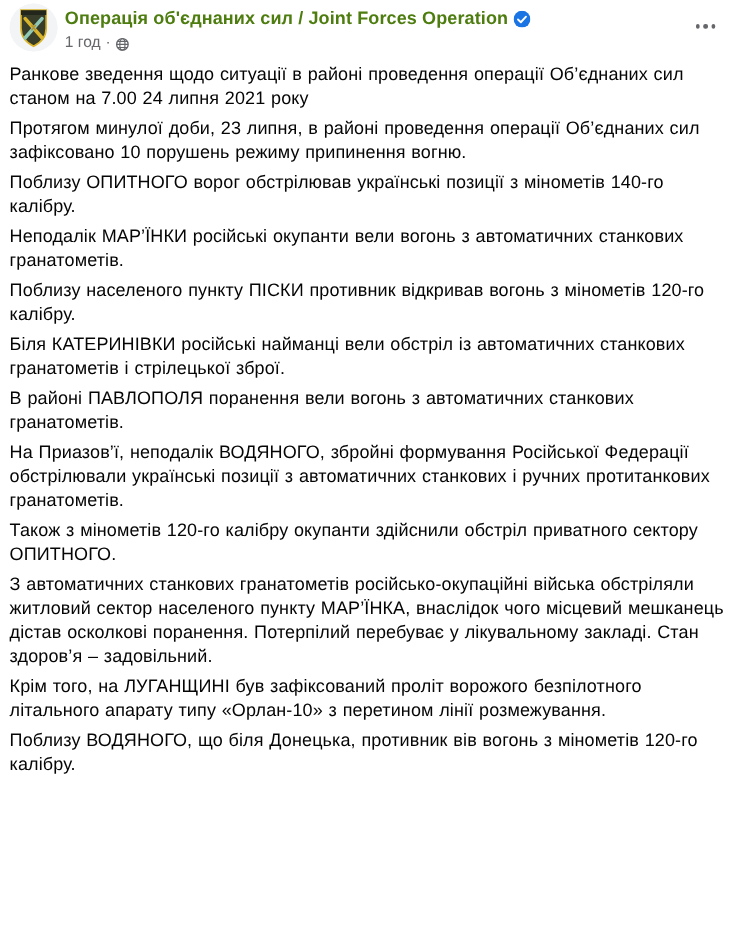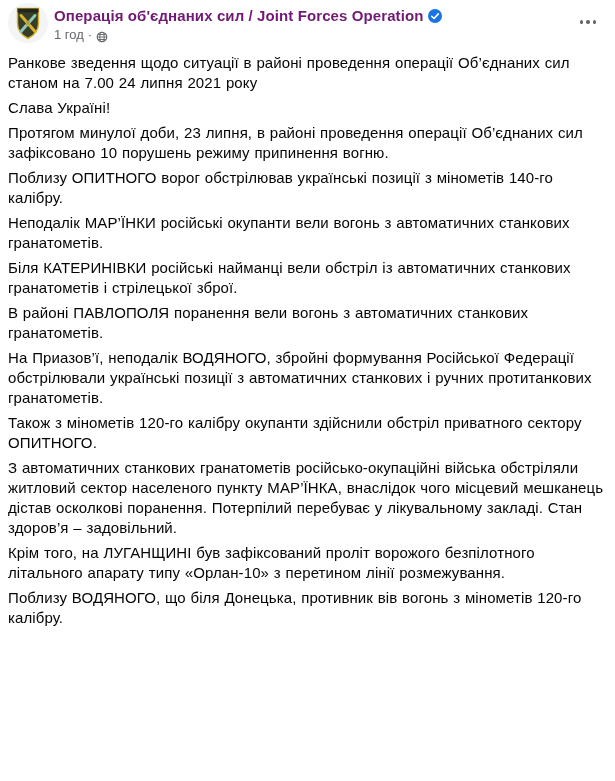--- a/index.html
+++ b/index.html
@@ -31,21 +31,21 @@
     flex: 0 0 40px;
     background: #f0f2f5;
     cursor: pointer;
   }
   .avatar svg { display: block; width: 40px; height: 40px; }
   .header-meta { margin-left: 6px; padding-top: 3px; }
   .page-name-row { display: flex; align-items: center; gap: 5px; }
   .page-name {
     font-size: 15px;
     font-weight: 700;
-    color: #701a75;
+    color: #4d7c0f;
     line-height: 19px;
     text-decoration: none;
     cursor: pointer;
     letter-spacing: .1px;
   }
   .verified-badge { width: 14px; height: 14px; flex: 0 0 14px; margin-top: 1px; }
   .timestamp-row {
     display: flex;
     align-items: flex-end;
     gap: 4px;
@@ -127,24 +127,24 @@
     <button class="more-button" aria-label="More options">
       <span class="dot"></span>
       <span class="dot"></span>
       <span class="dot"></span>
     </button>
 
   </div>
 
   <div class="post-body">
       <p>Ранкове зведення щодо ситуації в районі проведення операції Об’єднаних сил станом на 7.00 24 липня 2021 року</p>
-      <p>Слава Україні!</p>
       <p>Протягом минулої доби, 23 липня, в районі проведення операції Об’єднаних сил зафіксовано 10 порушень режиму припинення вогню.</p>
       <p>Поблизу ОПИТНОГО ворог обстрілював українські позиції з мінометів 140-го калібру.</p>
       <p>Неподалік МАР’ЇНКИ російські окупанти вели вогонь з автоматичних станкових гранатометів.</p>
+      <p>Поблизу населеного пункту ПІСКИ противник відкривав вогонь з мінометів 120-го калібру.</p>
       <p>Біля КАТЕРИНІВКИ російські найманці вели обстріл із автоматичних станкових гранатометів і стрілецької зброї.</p>
       <p>В районі ПАВЛОПОЛЯ поранення вели вогонь з автоматичних станкових гранатометів.</p>
       <p>На Приазов’ї, неподалік ВОДЯНОГО, збройні формування Російської Федерації обстрілювали українські позиції з автоматичних станкових і ручних протитанкових гранатометів.</p>
       <p>Також з мінометів 120-го калібру окупанти здійснили обстріл приватного сектору ОПИТНОГО.</p>
       <p>З автоматичних станкових гранатометів російсько-окупаційні війська обстріляли житловий сектор населеного пункту МАР’ЇНКА, внаслідок чого місцевий мешканець дістав осколкові поранення. Потерпілий перебуває  у лікувальному закладі. Стан здоров’я – задовільний.</p>
       <p>Крім того, на ЛУГАНЩИНІ був зафіксований проліт ворожого безпілотного літального апарату типу «Орлан-10» з перетином лінії розмежування.</p>
       <p>Поблизу ВОДЯНОГО, що біля Донецька, противник вів вогонь з мінометів 120-го калібру.</p>
     </div>
 
 </div>

